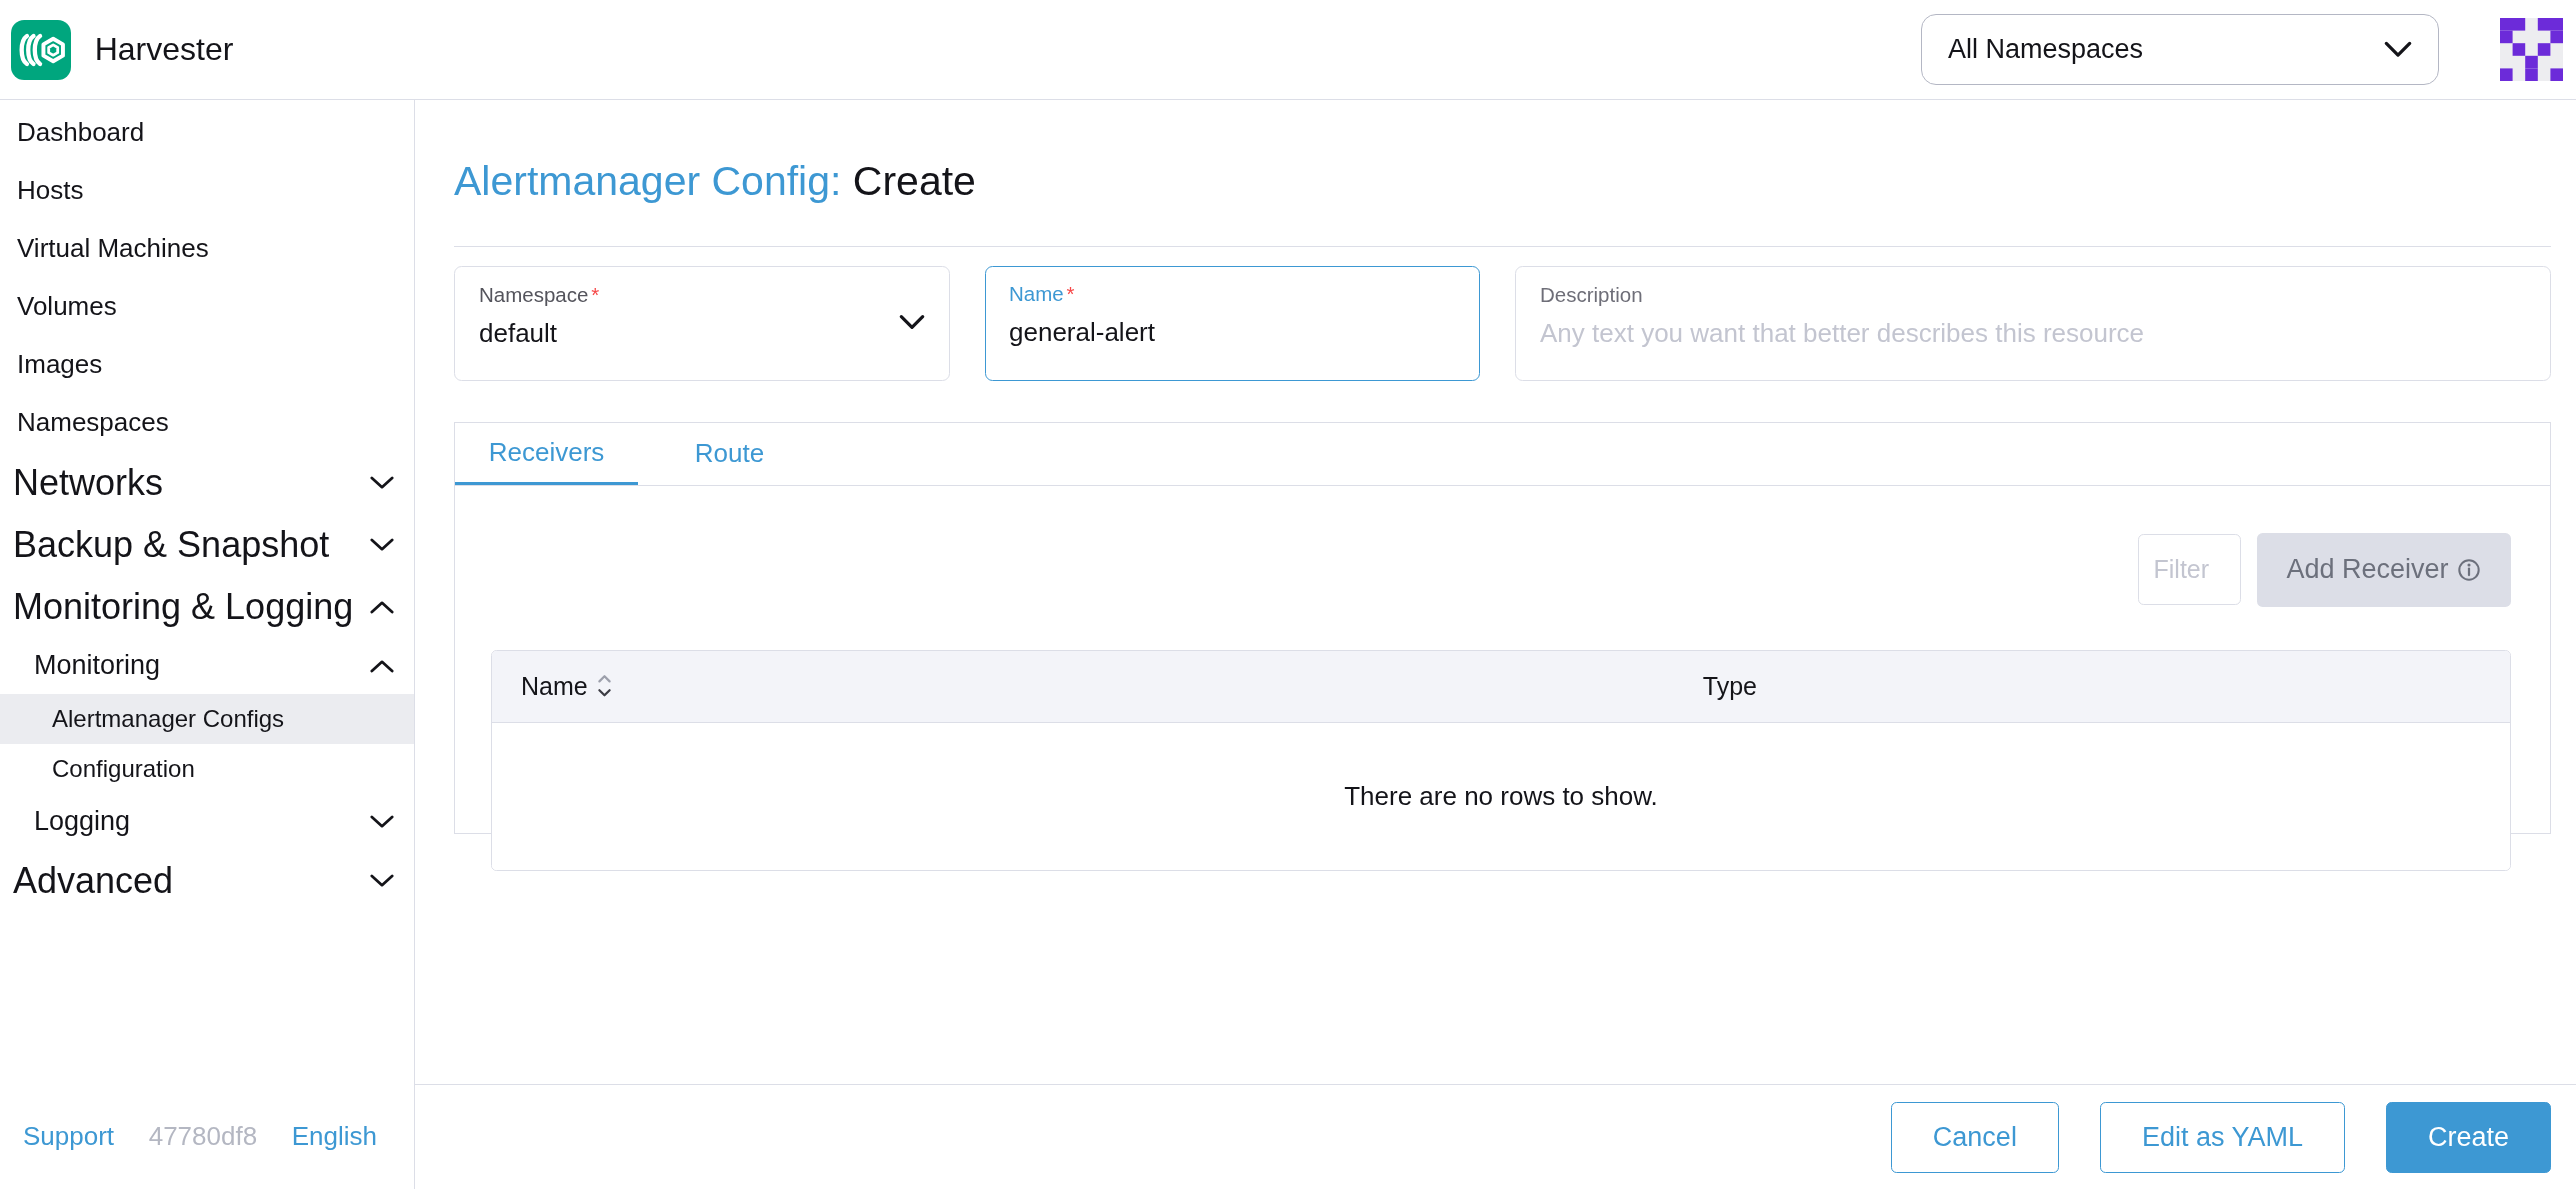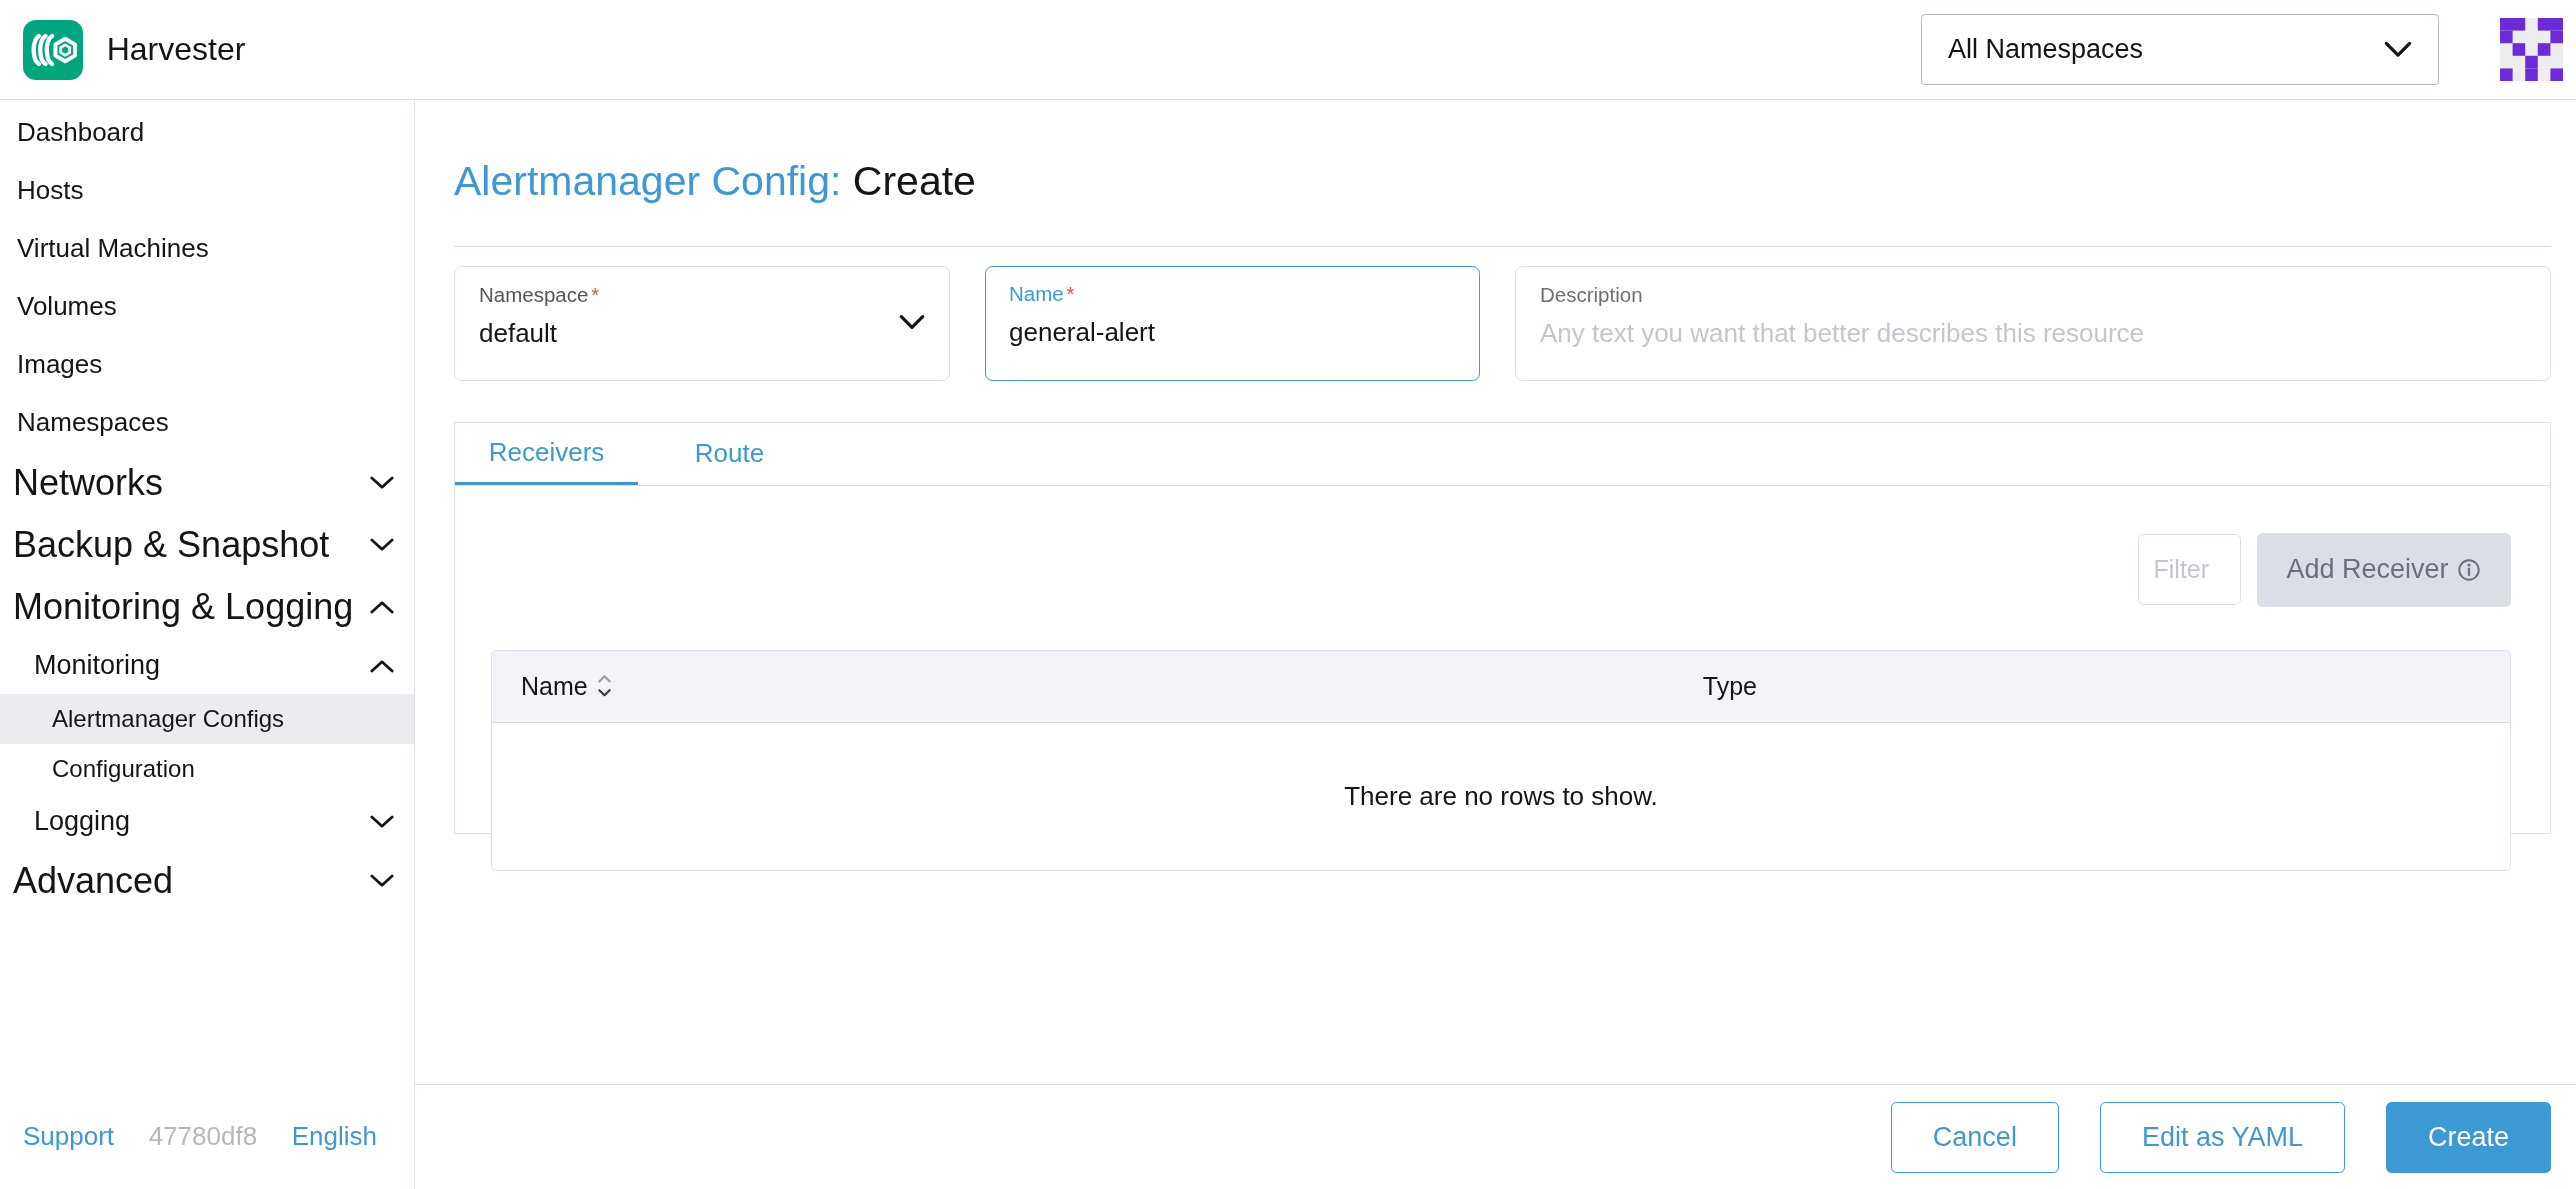--- a/index.html
+++ b/index.html
@@ -13,29 +13,29 @@
     overflow: hidden;
   }
 
   
   header {
     flex: 0 0 100px;
     height: 100px;
     border-bottom: 0.9px solid #dcdee7;
     display: flex;
     align-items: center;
-    padding: 0 13px 0 19px;
+    padding: 0 13px 0 7px;
   }
   .logo { width: 60px; height: 60px; margin: 0 24px 0 3.7px; flex: 0 0 auto; }
   .app-title { font-size: 32px; color: #141419; }
   .spacer { flex: 1; }
   .ns-select {
     width: 518px; height: 71px;
     border: 0.9px solid #b4b7c4;
-    border-radius: 4px;
+    border-radius: 15px;
     display: flex; align-items: center; justify-content: space-between;
     padding: 0 26px;
     font-size: 27px;
     margin-right: 61px;
     color: #141419;
     cursor: pointer;
     background: #fff;
   }
   .avatar { width: 63px; height: 63px; flex: 0 0 auto; cursor: pointer; }
 

